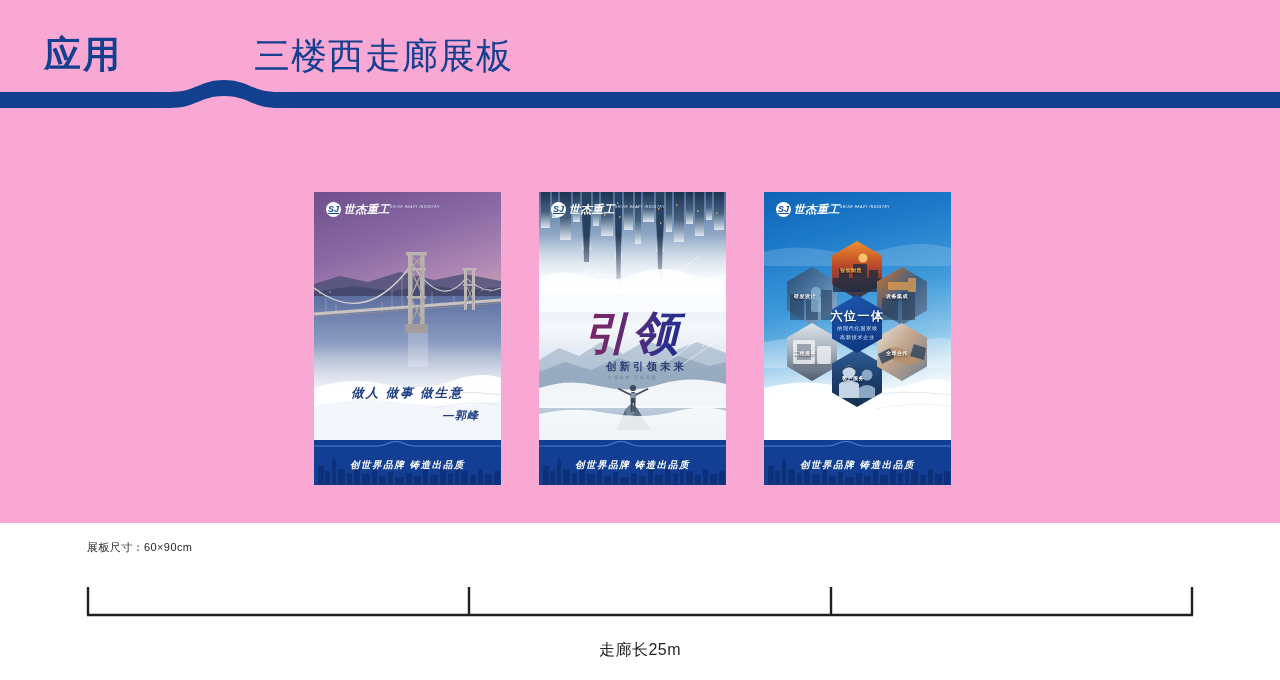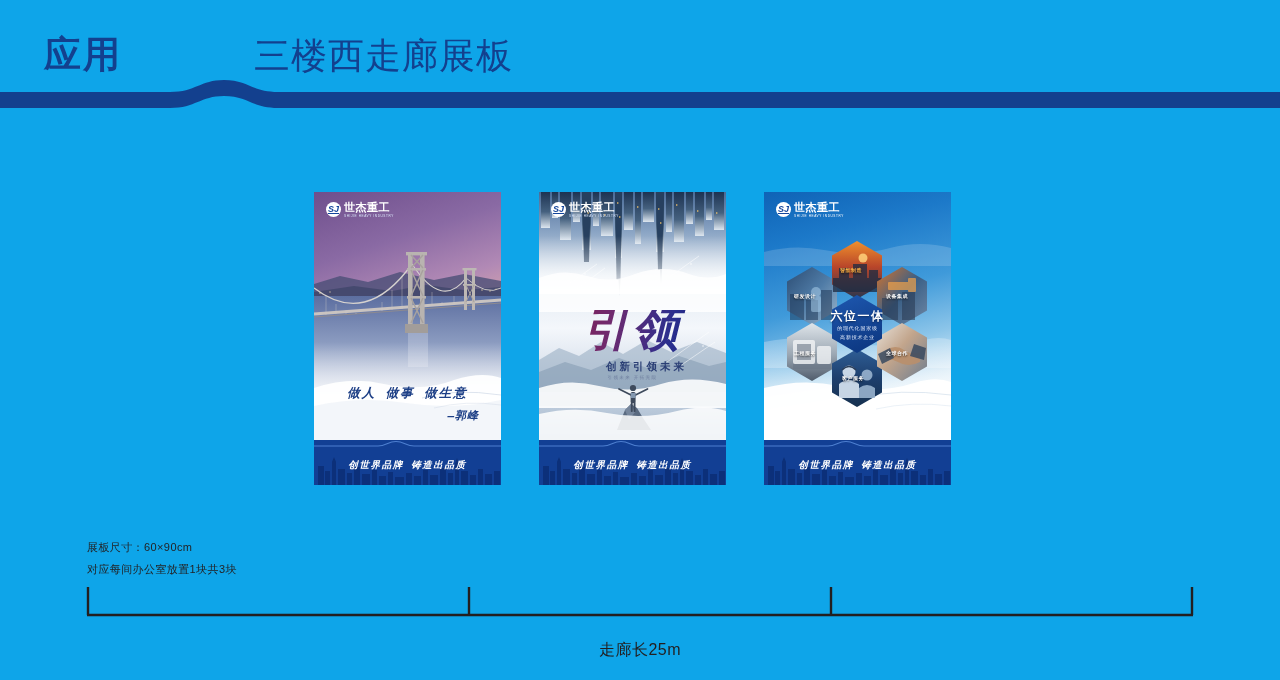--- a/index.html
+++ b/index.html
@@ -2,21 +2,21 @@
 <html><head>
 <meta charset="utf-8">
 <style>
   * { box-sizing: border-box; margin: 0; padding: 0; }
   html, body {
     width: 1280px; height: 680px;
     background: #ffffff;
     font-family: "Liberation Sans", "DejaVu Sans", sans-serif;
     overflow: hidden;
   }
-  .page { position: relative; width: 1280px; height: 680px; background:#0ea5e9; }
+  .page { position: relative; width: 1280px; height: 523px; background:#f9a8d4; }
 
   
   .header { position:absolute; left:0; top:0; width:1280px; height:110px; }
   .hdr-kicker {
     position:absolute; left:44px; top:36px;
     font-size:37px; font-weight:bold; color:#13408E;
     letter-spacing:2px; line-height:1;
   }
   .hdr-title {
     position:absolute; left:254px; top:38px;
@@ -44,34 +44,34 @@
     display:flex; align-items:center; gap:3px; z-index:6;
   }
   .logo-mark {
     width:15px; height:15px; border-radius:50%;
     background:#ffffff; color:#12459b;
     font-size:9px; font-weight:bold; font-style:italic;
     display:flex; align-items:center; justify-content:center;
     line-height:1;
     text-decoration:underline;
   }
-  .logo-txt { display:flex; flex-direction:column; line-height:1; }
+  .logo-txt { display:flex; flex-direction:row; line-height:1;font-style:italic; }
   .logo-cn {
     font-size:11px; font-weight:bold; color:#ffffff;
     letter-spacing:0.5px;
   }
   .logo-en {
     font-size:3.1px; color:#dbe6fa; letter-spacing:0.6px;
     margin-top:1.5px; transform:scaleY(1.1); transform-origin:left top;
   }
   .poster.p3 .logo-cn, .poster.p3 .logo-en { color:#ffffff; }
 
   
   .calli {
-    font-family:Liberation Mono, monospace;
+    font-family:Liberation Sans, sans-serif;
     font-weight:bold; font-style:italic;
   }
 
   
   .p1-slogan {
     position:absolute; left:0; top:193px; width:100%;
     text-align:center; color:#1d3f86; font-size:12.5px;
     letter-spacing:2px; z-index:5;
   }
   .p1-author {
@@ -664,21 +664,20 @@
           <path d="M18,22 L20,17 L22,22 Z" fill="#0c3079"></path>
           <path d="M141,24 L143,18 L145,24 Z" fill="#0c3079"></path>
         </svg>
         <div class="p-foot-txt calli">创世界品牌  铸造出品质</div>
       </div>
     </div>
   </div>
 
   <div class="notes">
     <div class="note-line">展板尺寸：60×90cm</div>
-    <div class="note-line">对应每间办公室放置1块共3块</div>
   </div>
 
   <div class="ruler">
     <svg width="1280" height="45" viewBox="0 0 1280 45">
       <g stroke="#231f20" stroke-width="2.4" fill="none">
         <line x1="88" y1="590" x2="88" y2="618" transform="translate(0,-588)"></line>
         <line x1="469" y1="590" x2="469" y2="618" transform="translate(0,-588)"></line>
         <line x1="831" y1="590" x2="831" y2="618" transform="translate(0,-588)"></line>
         <line x1="1192" y1="590" x2="1192" y2="618" transform="translate(0,-588)"></line>
       </g>

